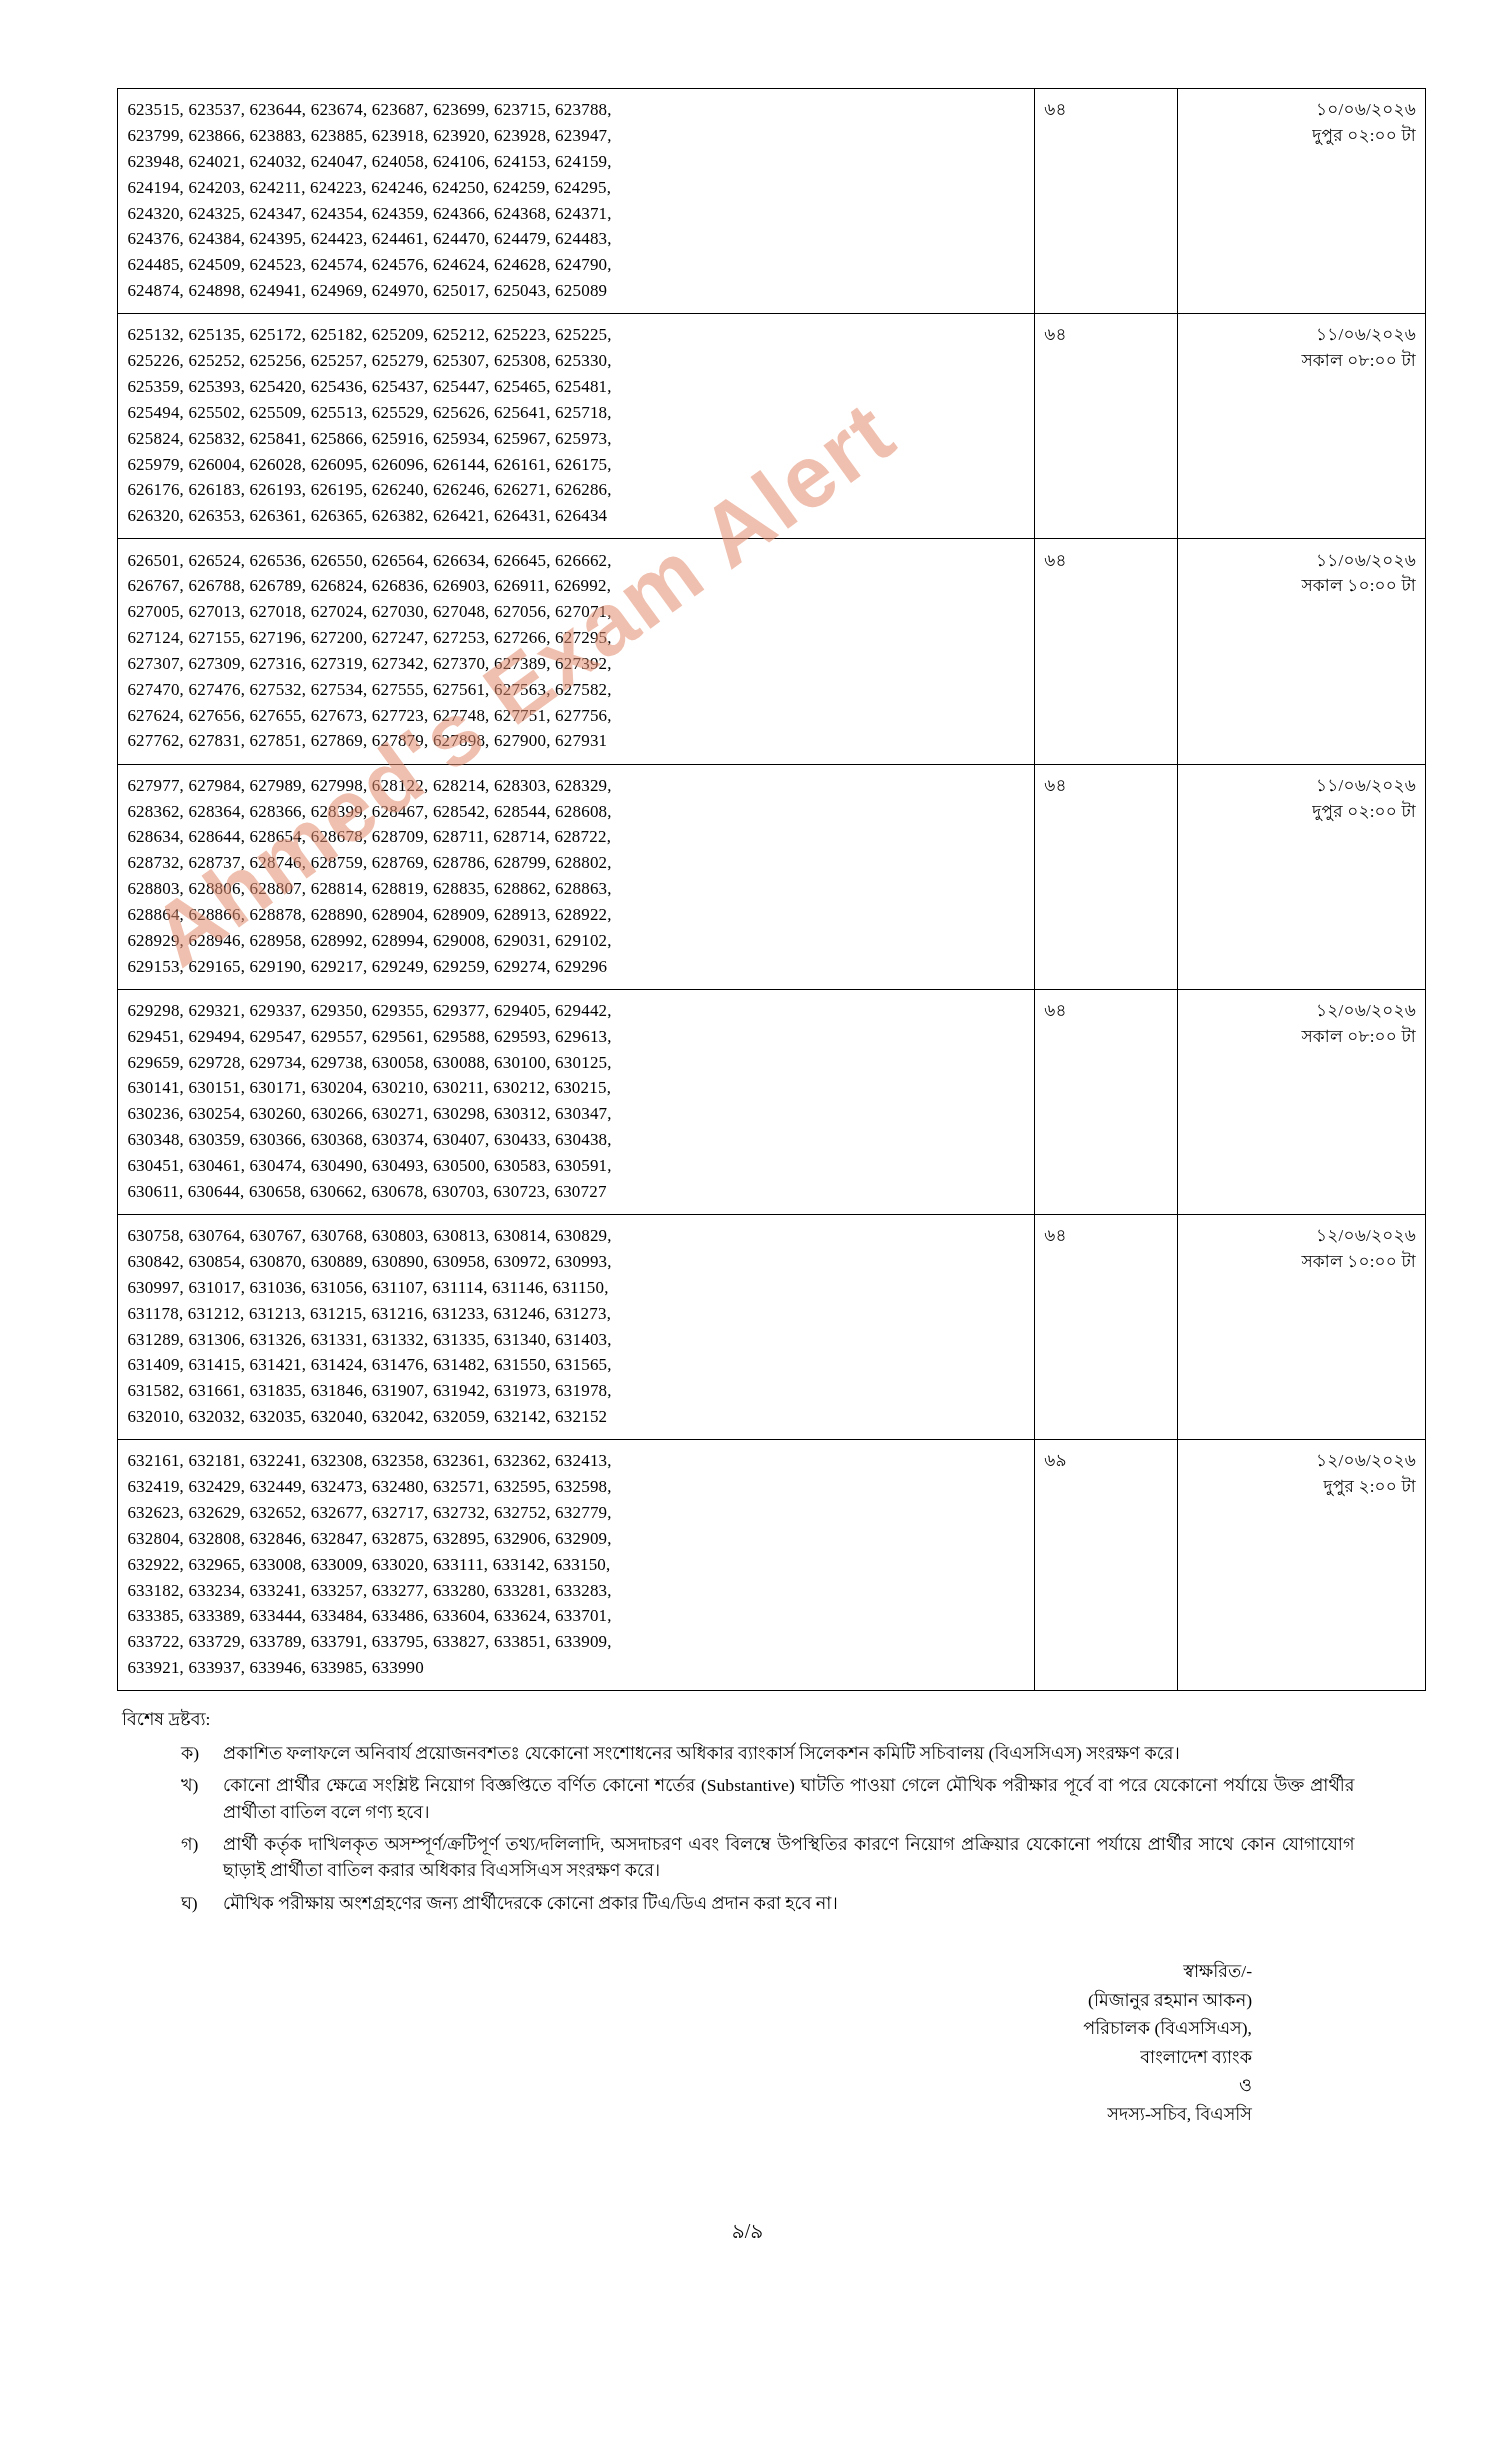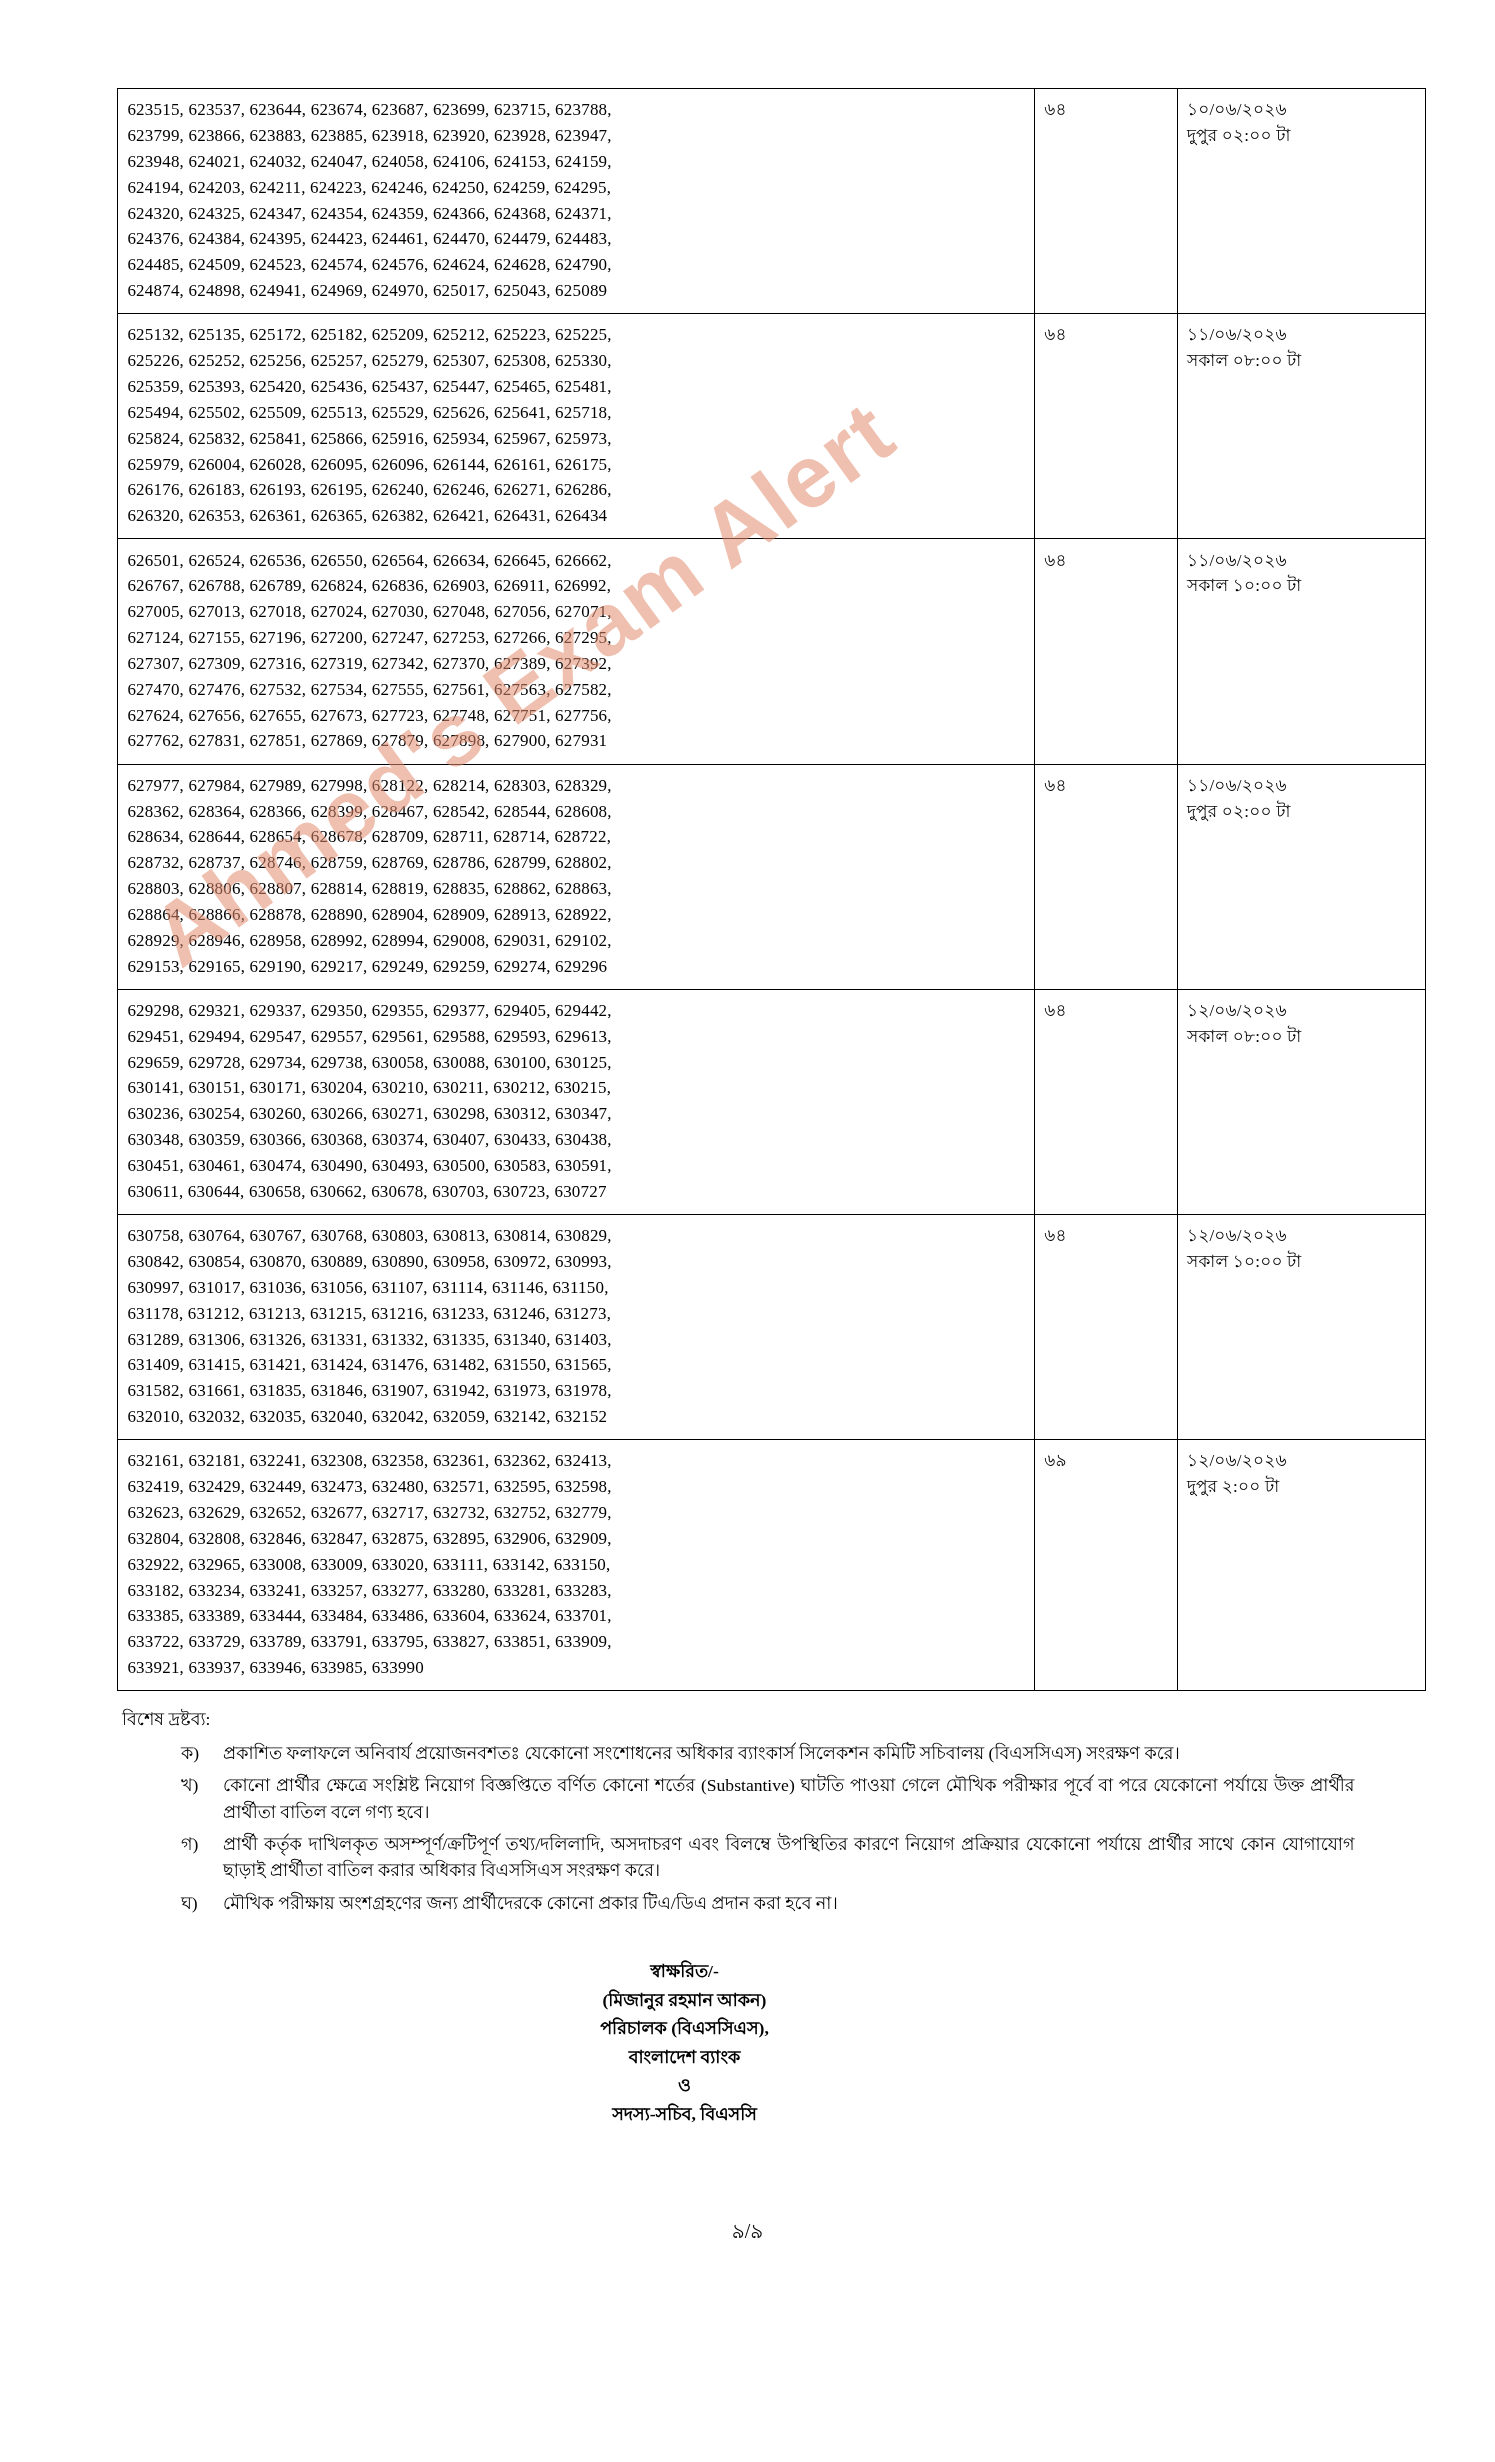--- a/index.html
+++ b/index.html
@@ -57,21 +57,21 @@
     font-family: Liberation Serif, serif;
     white-space: pre-line;
   }
   td.count {
     width: 123px;
     vertical-align: middle;
     font-size: 17px;
   }
   td.datetime {
     width: 229px;
-    text-align: left;
+    text-align: right;
     vertical-align: top;
     padding-top: 10.6px;
     font-size: 17px;
     line-height: 1.6;
   }
   .notes {
     margin-top: 15.2px;
     position: relative;
     z-index: 2;
   }
@@ -96,27 +96,26 @@
     font-size: 17.6px;
     line-height: 1.5;
     text-align: justify;
     padding-right: 23.5px;
   }
   .note-text b {
     font-weight: normal;
   }
   .signature {
     margin-top: 41px;
-    text-align: center;
+    text-align: right;
     padding-right: 126px;
     font-size: 17.6px;
     line-height: 1.62;
     position: relative;
     z-index: 2;
-    font-weight: bold;
   }
   .footer-page {
     margin-top: 88px;
     text-align: center;
     font-size: 20px;
     position: relative;
     z-index: 2;
   }
 </style>
 </head>

